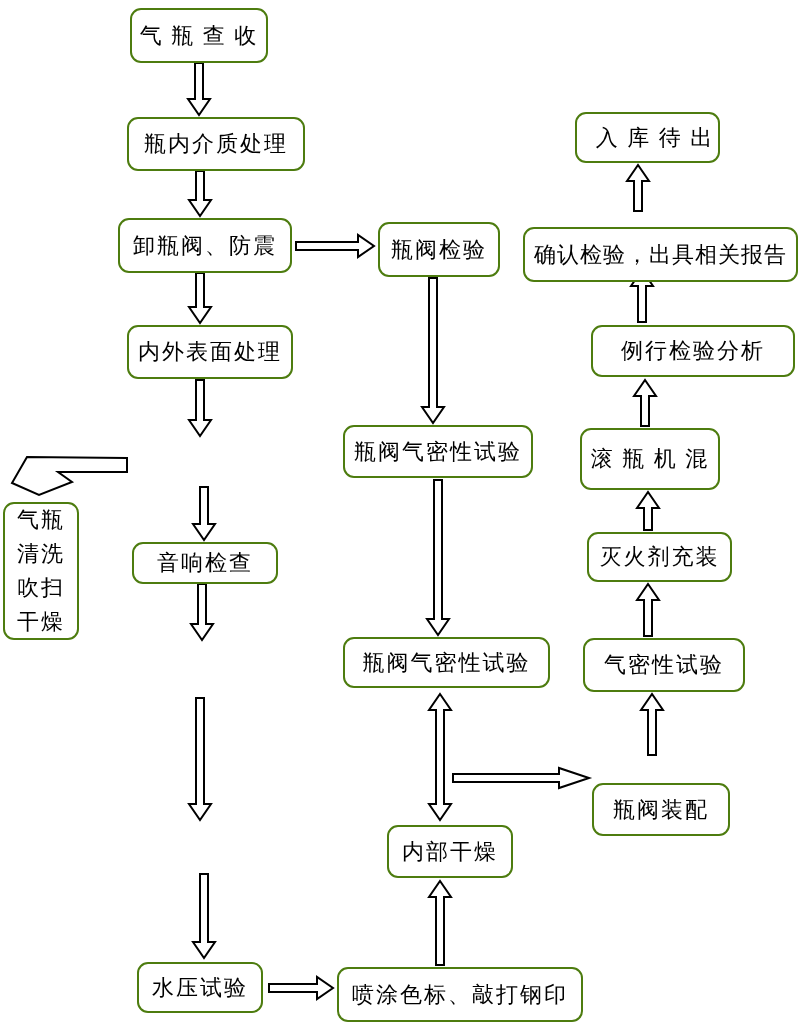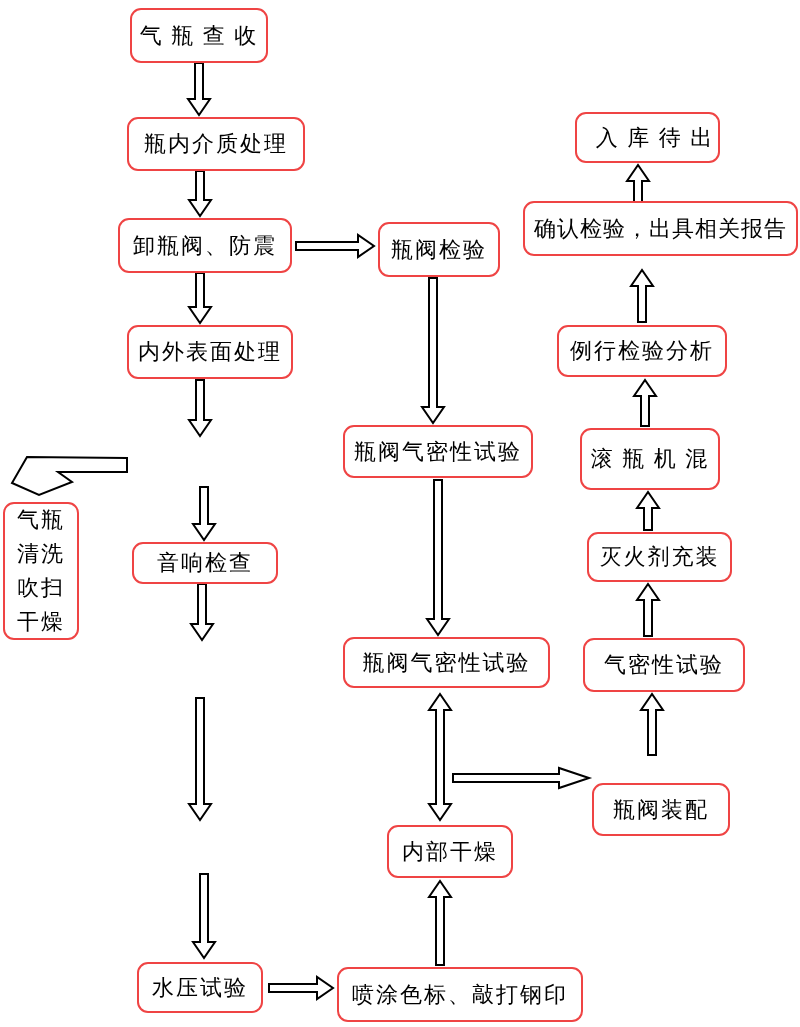--- a/index.html
+++ b/index.html
@@ -8,21 +8,21 @@
     width:800px;height:1027px;
     background:#ffffff;
     font-family:"Liberation Serif","DejaVu Serif",serif;
     overflow:hidden;
   }
   .arrows{position:absolute;left:0;top:0;width:800px;height:1027px;}
   .arrows polygon{fill:#ffffff;stroke:#000000;stroke-width:2;stroke-linejoin:miter;}
   .node{
     position:absolute;
     box-sizing:border-box;
-    border:2px solid #ef4444;
+    border:2px solid #4d7c0f;
     border-radius:11px;
     background:#ffffff;
     display:flex;align-items:center;justify-content:center;
     font-size:22px;color:#000000;
     letter-spacing:2px;
     text-align:center;
     line-height:1.25;
     white-space:nowrap;
   }
   .node.multiline{white-space:pre-line;line-height:34px;}
@@ -76,17 +76,17 @@
 
   <div class="node" style="left:378px;top:222px;width:122px;height:55px;">瓶阀检验</div>
   <div class="node" style="left:343px;top:425px;width:190px;height:53px;">瓶阀气密性试验</div>
   <div class="node" style="left:343px;top:637px;width:207px;height:51px;">瓶阀气密性试验</div>
   <div class="node" style="left:387px;top:825px;width:126px;height:53px;">内部干燥</div>
 
   <div class="node" style="left:592px;top:783px;width:138px;height:53px;">瓶阀装配</div>
   <div class="node" style="left:583px;top:638px;width:162px;height:54px;">气密性试验</div>
   <div class="node" style="left:587px;top:532px;width:145px;height:50px;">灭火剂充装</div>
   <div class="node" style="left:580px;top:428px;width:140px;height:62px;">滚 瓶 机 混</div>
-  <div class="node" style="left:557px;top:325px;width:170px;height:52px;">例行检验分析</div>
-  <div class="node" style="left:523px;top:201px;width:275px;height:55px;letter-spacing:1px;">确认检验，出具相关报告</div>
+  <div class="node" style="left:591px;top:325px;width:204px;height:52px;">例行检验分析</div>
+  <div class="node" style="left:523px;top:227px;width:275px;height:55px;letter-spacing:1px;">确认检验，出具相关报告</div>
   <div class="node" style="left:575px;top:112px;width:145px;height:51px;padding-left:15px;">入 库 待 出</div>
 
 </div>
 
 </body></html>

